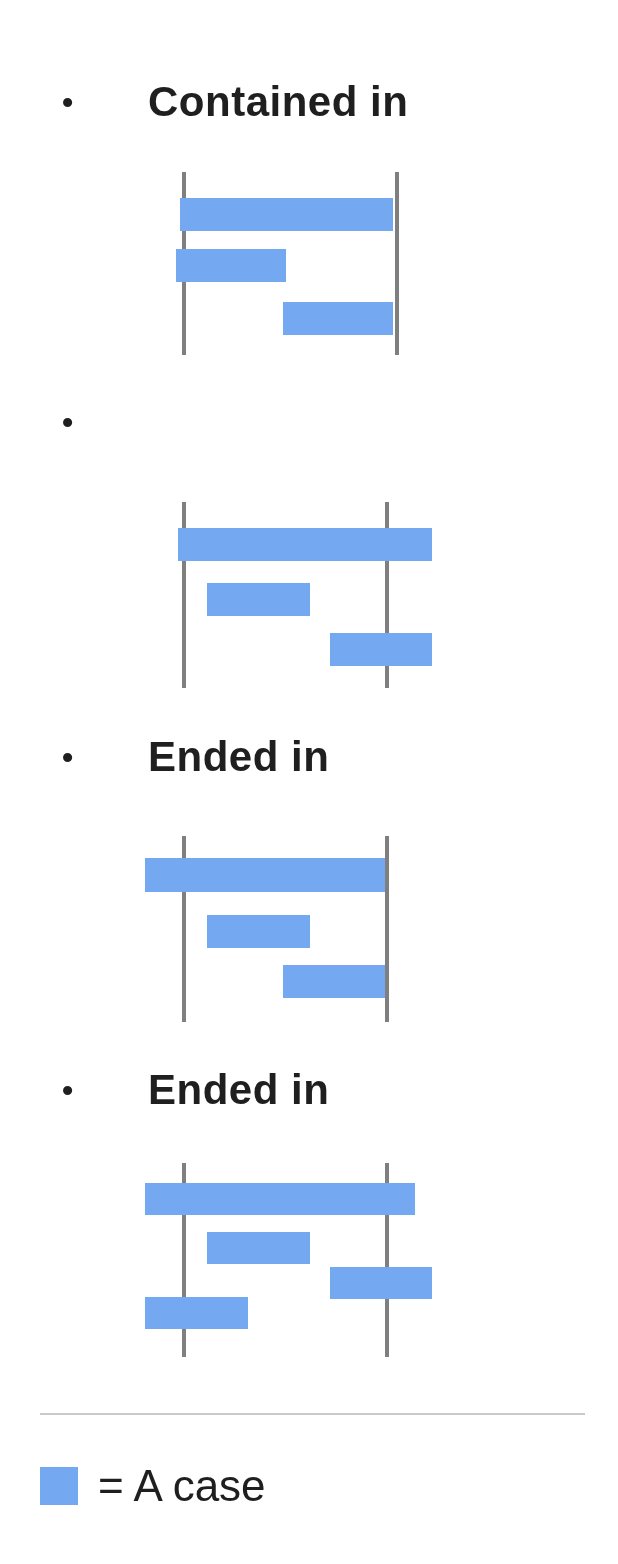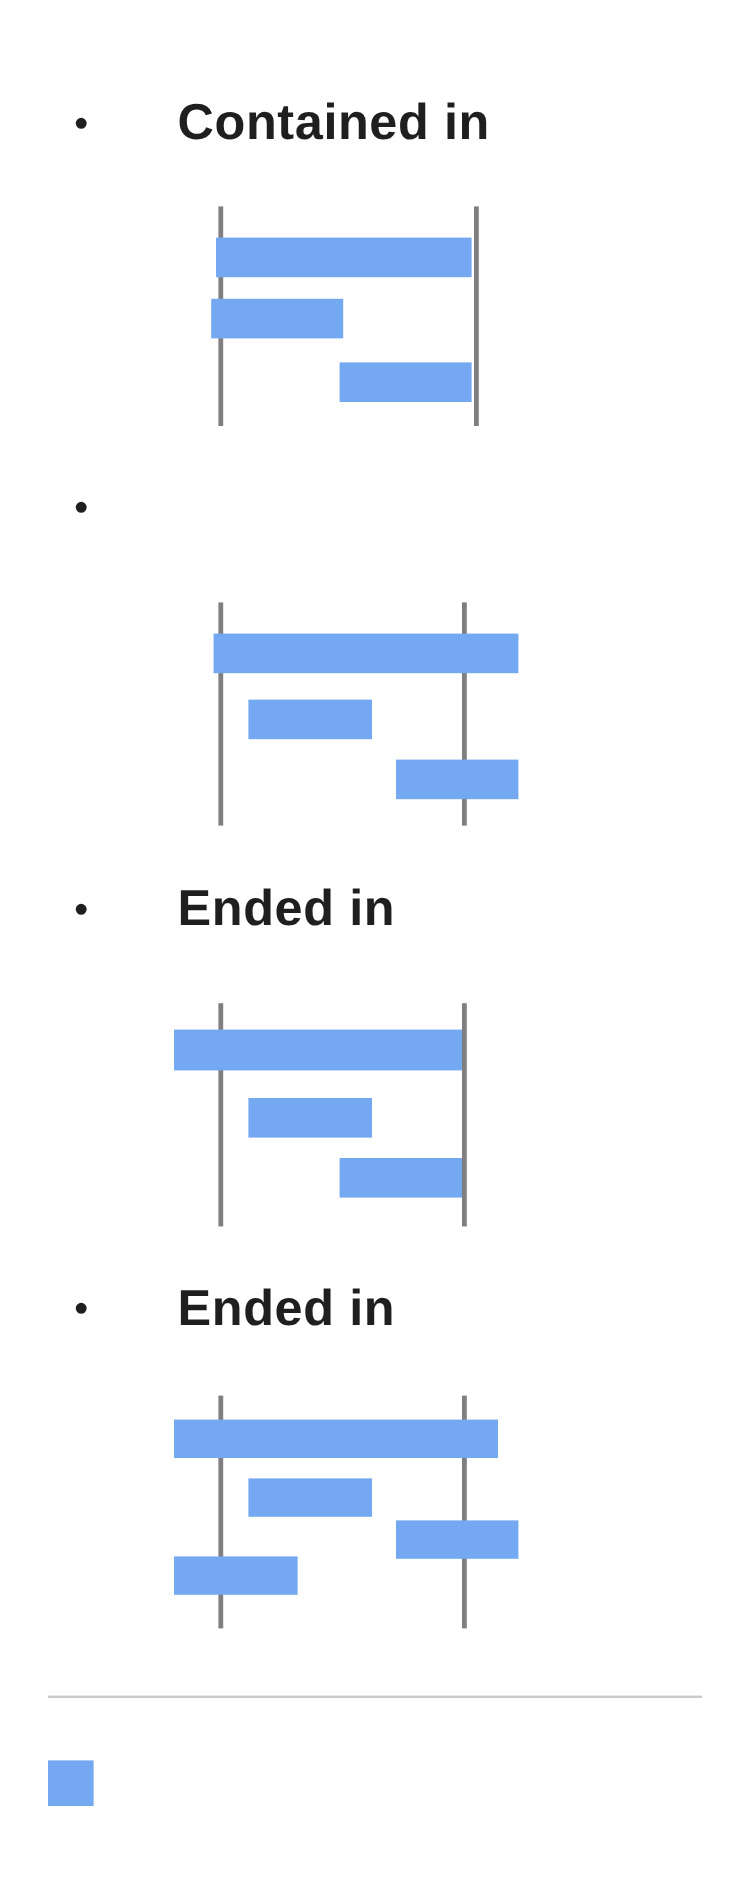--- a/index.html
+++ b/index.html
@@ -146,15 +146,16 @@
       <div class="case-bar" style="left: 145px; top: 20px; width: 270px; height: 32px; background: rgb(116, 169, 241);"></div>
       <div class="case-bar" style="left: 207px; top: 69px; width: 103px; height: 32px; background: rgb(116, 169, 241);"></div>
       <div class="case-bar" style="left: 330px; top: 104px; width: 102px; height: 32px; background: rgb(116, 169, 241);"></div>
       <div class="case-bar" style="left: 145px; top: 134px; width: 103px; height: 32px; background: rgb(116, 169, 241);"></div>
     </div>
 
   <div class="divider" style="background: rgb(201, 201, 201);"></div>
 
   <div class="legend">
     <span class="swatch" style="background: rgb(116, 169, 241);"></span>
+    <span class="legend-label">= A case</span>
   </div>
 
 </div>
 
 </body></html>

